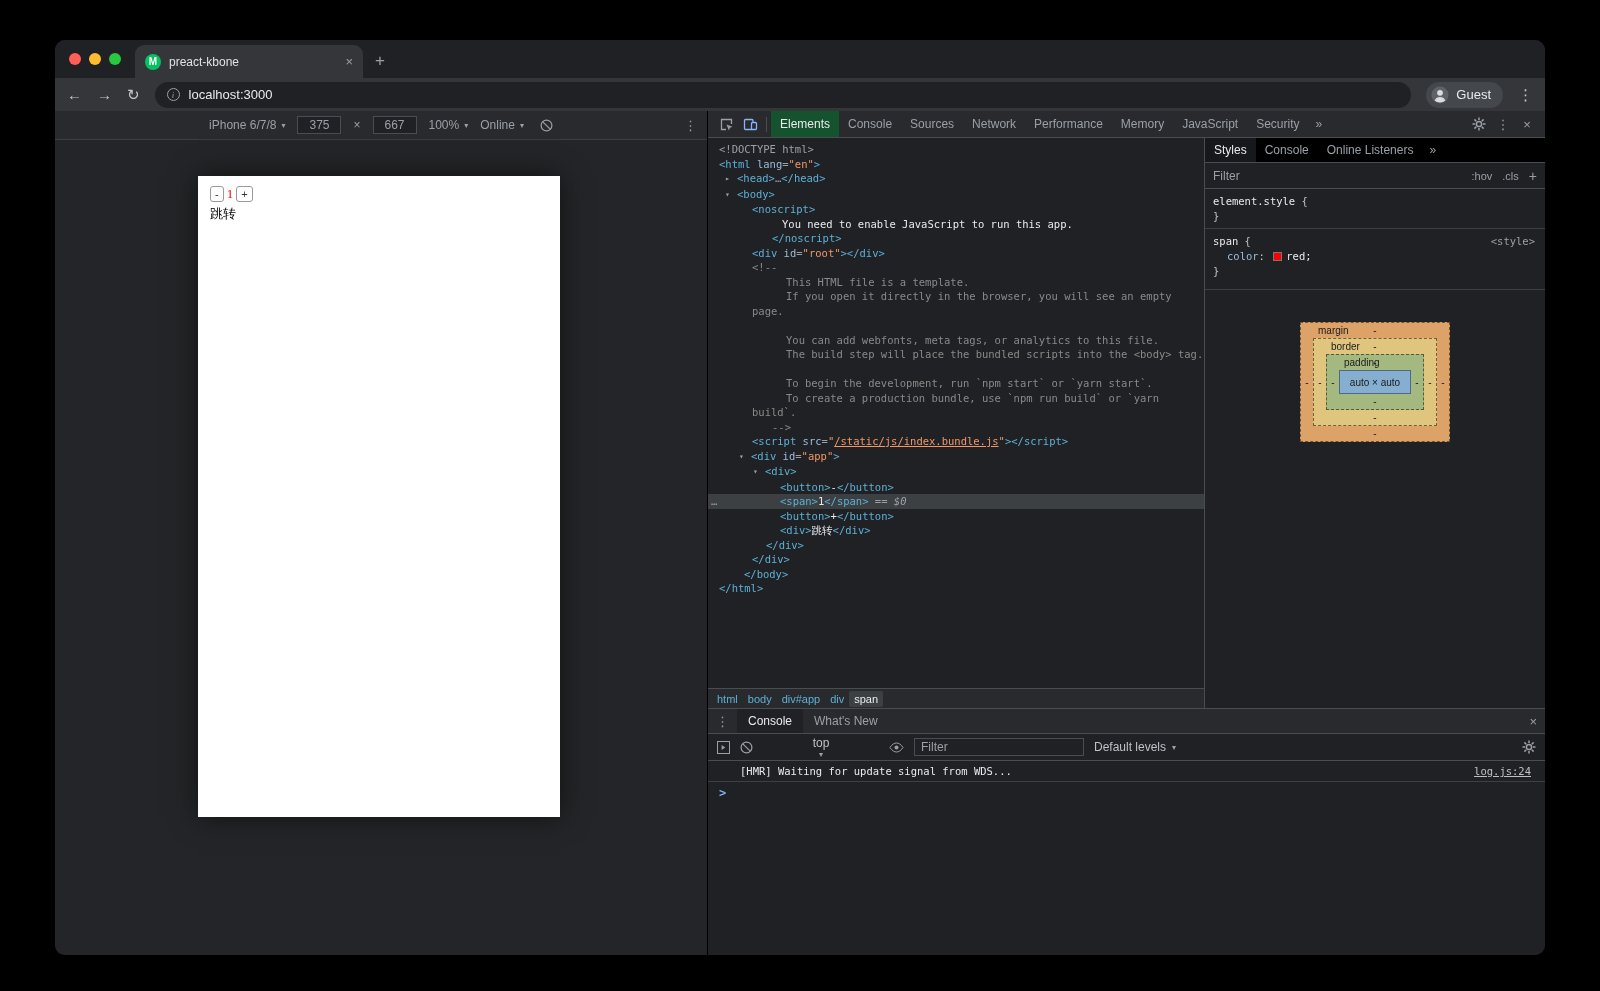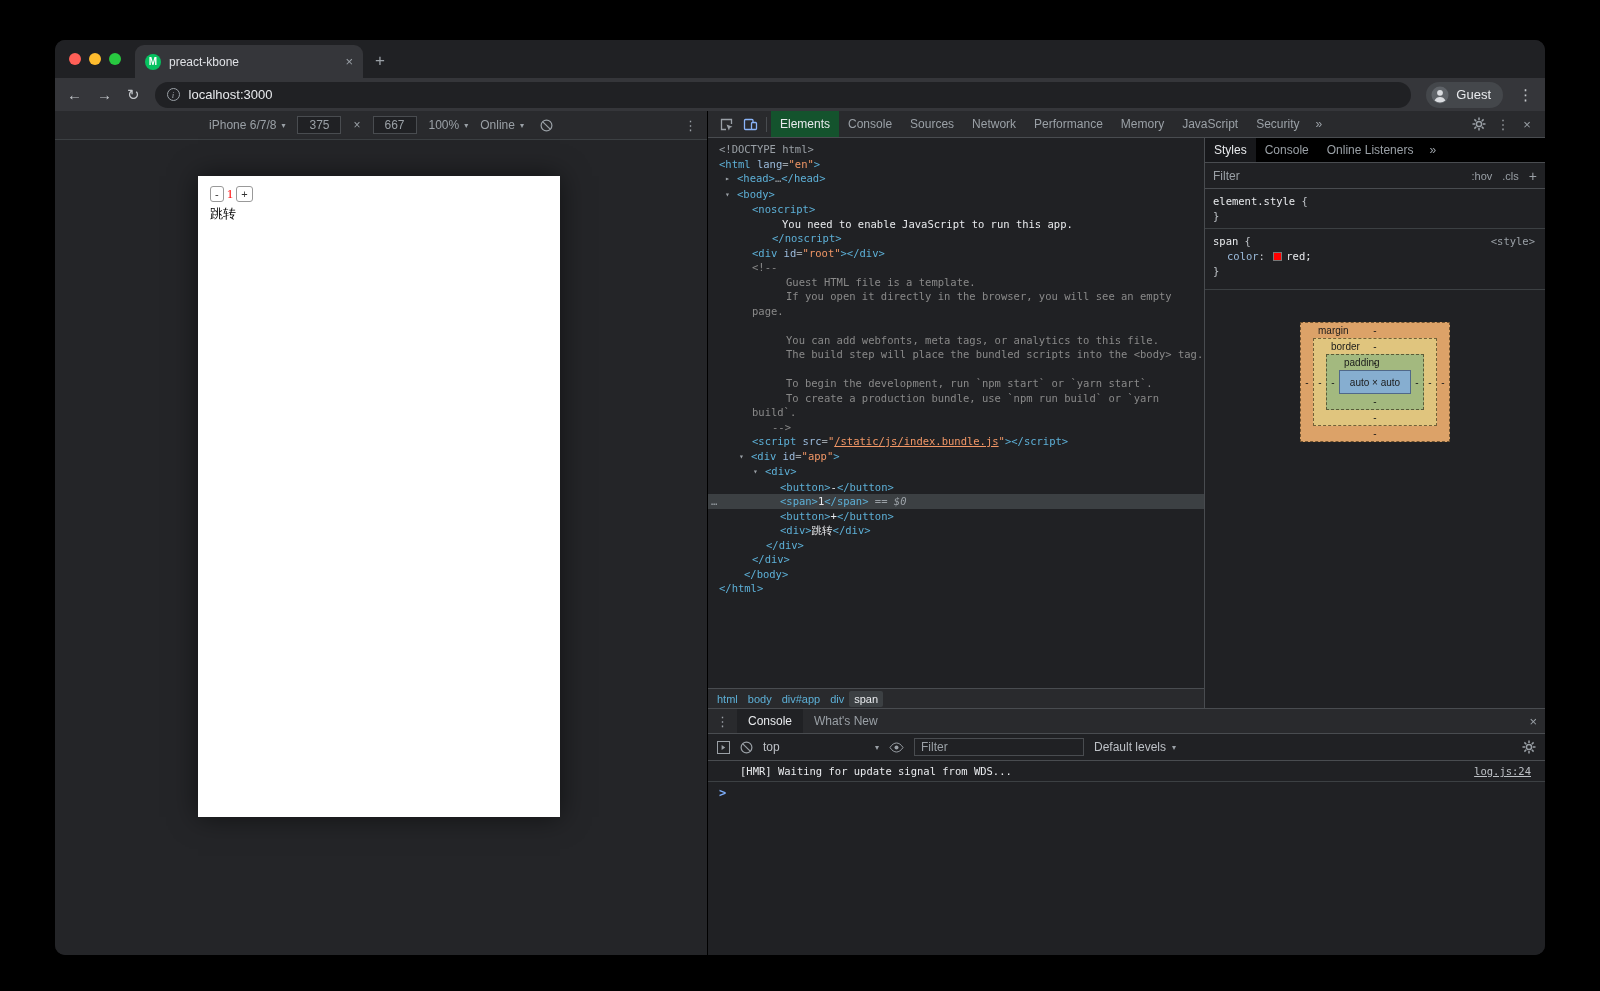--- a/index.html
+++ b/index.html
@@ -131,21 +131,21 @@
   .console-header { height:25px; background:#292a2d; border-bottom:1px solid #494c50; display:flex;
                     align-items:center; padding:0 8px; flex-shrink:0; }
   .ch-menu { color:#9aa0a6; font-size:13px; margin-right:8px; }
   .c-tabs { display:flex; height:100%; }
   .c-tab { padding:0 11px; height:100%; display:flex; align-items:center; font-size:12px; color:#9aa0a6; }
   .c-tab.active { background:#202124; color:#e8eaed; }
   .ch-close { color:#9aa0a6; font-size:13px; }
   .console-toolbar { height:27px; border-bottom:1px solid #494c50; display:flex; align-items:center;
                      gap:10px; padding:0 9px; flex-shrink:0; }
   .ct-icon { display:flex; }
-  .ctx { width:116px; display:flex; align-items:center; justify-content:space-between; color:#bdc1c6; font-size:12px; }
+  .ctx { width:116px; display:flex; align-items:center; justify-content:space-between; color:#bdc1c6; font-size:12px;flex-direction:column; }
   .console-filter { width:170px; height:18px; background:#202124; border:1px solid #494c50; color:#e8eaed;
                     font-size:12px; padding:0 6px; outline:none; font-family:"Liberation Sans", sans-serif; }
   .console-filter::placeholder { color:#9aa0a6; }
   .levels { display:flex; gap:6px; align-items:center; color:#bdc1c6; font-size:12px; }
   .console-msg { height:21px; border-bottom:1px solid #3c4043; display:flex; align-items:center;
                  font-family:"DejaVu Sans Mono", monospace; font-size:10.5px; color:#e8eaed;
                  padding:0 14px 0 32px; }
   .srclink { margin-left:auto; color:#bdc1c6; text-decoration:underline; }
   .console-prompt { height:22px; display:flex; align-items:center; padding-left:11px;
                     font-family:"DejaVu Sans Mono", monospace; font-size:12px; color:#7cacf8; font-weight:bold; }
@@ -275,21 +275,21 @@
           <div class="tree">
               <div class="tree-line" style="padding-left: 11px;"><span class="tk tk-dt" style="color: rgb(154, 160, 166);">&lt;!DOCTYPE html&gt;</span></div>
               <div class="tree-line" style="padding-left: 11px;"><span class="tk tk-tag" style="color: rgb(93, 176, 215);">&lt;html</span><span class="tk tk-attr" style="color: rgb(155, 187, 220);"> lang</span><span class="tk tk-eq" style="color: rgb(154, 160, 166);">=</span><span class="tk tk-val" style="color: rgb(242, 151, 102);">"en"</span><span class="tk tk-tag" style="color: rgb(93, 176, 215);">&gt;</span></div>
               <div class="tree-line" style="padding-left: 30px;"><span class="twisty">▸</span><span class="tk tk-tag" style="color: rgb(93, 176, 215);">&lt;head&gt;</span><span class="tk tk-ell" style="color: rgb(154, 160, 166);">…</span><span class="tk tk-tag" style="color: rgb(93, 176, 215);">&lt;/head&gt;</span></div>
               <div class="tree-line" style="padding-left: 30px;"><span class="twisty">▾</span><span class="tk tk-tag" style="color: rgb(93, 176, 215);">&lt;body&gt;</span></div>
               <div class="tree-line" style="padding-left: 44px;"><span class="tk tk-tag" style="color: rgb(93, 176, 215);">&lt;noscript&gt;</span></div>
               <div class="tree-line" style="padding-left: 74px;"><span class="tk tk-txt" style="color: rgb(232, 234, 237);">You need to enable JavaScript to run this app.</span></div>
               <div class="tree-line" style="padding-left: 64px;"><span class="tk tk-tag" style="color: rgb(93, 176, 215);">&lt;/noscript&gt;</span></div>
               <div class="tree-line" style="padding-left: 44px;"><span class="tk tk-tag" style="color: rgb(93, 176, 215);">&lt;div</span><span class="tk tk-attr" style="color: rgb(155, 187, 220);"> id</span><span class="tk tk-eq" style="color: rgb(154, 160, 166);">=</span><span class="tk tk-val" style="color: rgb(242, 151, 102);">"root"</span><span class="tk tk-tag" style="color: rgb(93, 176, 215);">&gt;&lt;/div&gt;</span></div>
               <div class="tree-line" style="padding-left: 44px;"><span class="tk tk-com" style="color: rgb(137, 137, 137);">&lt;!--</span></div>
-              <div class="tree-line" style="padding-left: 78px;"><span class="tk tk-com" style="color: rgb(137, 137, 137);">Guest HTML file is a template.</span></div>
+              <div class="tree-line" style="padding-left: 78px;"><span class="tk tk-com" style="color: rgb(137, 137, 137);">This HTML file is a template.</span></div>
               <div class="tree-line" style="padding-left: 78px;"><span class="tk tk-com" style="color: rgb(137, 137, 137);">If you open it directly in the browser, you will see an empty</span></div>
               <div class="tree-line" style="padding-left: 44px;"><span class="tk tk-com" style="color: rgb(137, 137, 137);">page.</span></div>
               <div class="tree-line" style="padding-left: 44px;">&nbsp;</div>
               <div class="tree-line" style="padding-left: 78px;"><span class="tk tk-com" style="color: rgb(137, 137, 137);">You can add webfonts, meta tags, or analytics to this file.</span></div>
               <div class="tree-line" style="padding-left: 78px;"><span class="tk tk-com" style="color: rgb(137, 137, 137);">The build step will place the bundled scripts into the &lt;body&gt; tag.</span></div>
               <div class="tree-line" style="padding-left: 44px;">&nbsp;</div>
               <div class="tree-line" style="padding-left: 78px;"><span class="tk tk-com" style="color: rgb(137, 137, 137);">To begin the development, run `npm start` or `yarn start`.</span></div>
               <div class="tree-line" style="padding-left: 78px;"><span class="tk tk-com" style="color: rgb(137, 137, 137);">To create a production bundle, use `npm run build` or `yarn</span></div>
               <div class="tree-line" style="padding-left: 44px;"><span class="tk tk-com" style="color: rgb(137, 137, 137);">build`.</span></div>
               <div class="tree-line" style="padding-left: 64px;"><span class="tk tk-com" style="color: rgb(137, 137, 137);">--&gt;</span></div>

